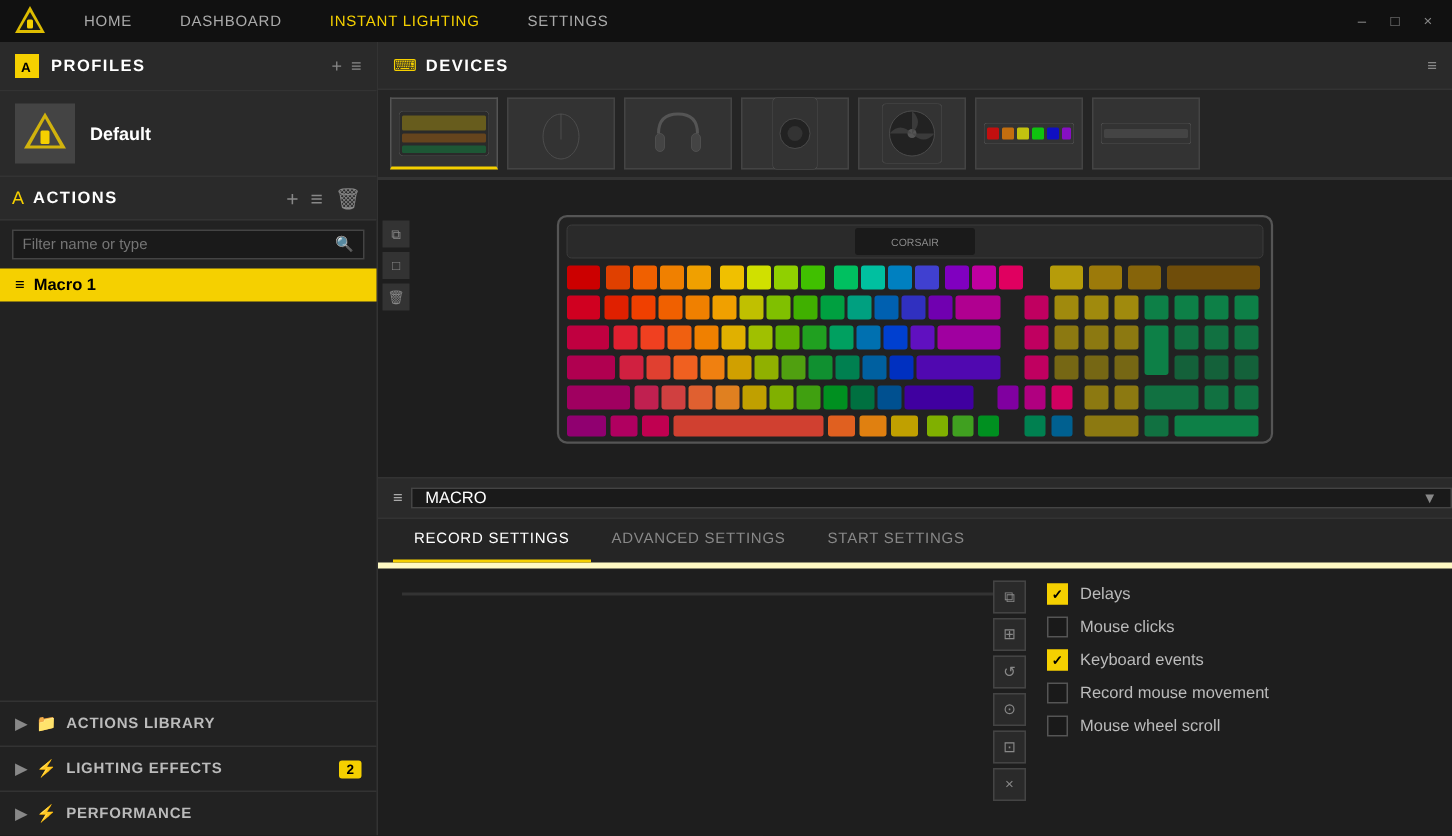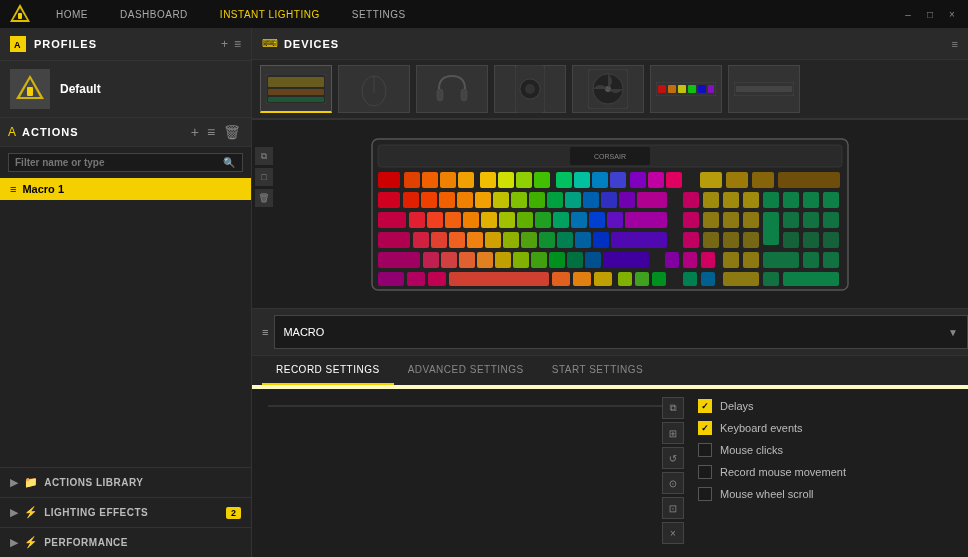--- a/index.html
+++ b/index.html
@@ -169,21 +169,20 @@
       border: 1px solid #444;
       padding: 3px 6px;
     }
     .search-input {
       background: transparent;
       border: none;
       outline: none;
       color: #aaa;
       font-size: 10px;
       flex: 1;
-      font-weight: bold;
     }
     .search-icon {
       color: #666;
       font-size: 10px;
     }
     .side-icon-btn {
       width: 18px;
       height: 18px;
       background: #333;
       display: flex;
@@ -338,21 +337,21 @@
     .macro-bar-icon {
       color: #aaa;
       margin-right: 6px;
       font-size: 11px;
     }
     .macro-bar-select {
       background: #1a1a1a;
       border: 1px solid #444;
       color: #fff;
       font-size: 11px;
-      padding: 10px 8px;
+      padding: 0 8px;
       flex: 1;
       appearance: none;
       cursor: pointer;
     }
     .macro-bar-chevron {
       color: #888;
       margin-left: -20px;
       font-size: 10px;
       pointer-events: none;
     }
@@ -811,26 +810,26 @@
           <div class="rec-btn">×</div>
         </div>
       </div>
 
       <div class="right-panel">
         <div class="checkbox-item">
           <div class="cb checked"></div>
           <span class="checkbox-label">Delays</span>
         </div>
         <div class="checkbox-item">
+          <div class="cb"></div>
+          <span class="checkbox-label">Mouse clicks</span>
+        </div>
+        <div class="checkbox-item">
           <div class="cb checked"></div>
           <span class="checkbox-label">Keyboard events</span>
-        </div>
-        <div class="checkbox-item">
-          <div class="cb"></div>
-          <span class="checkbox-label">Mouse clicks</span>
         </div>
         <div class="checkbox-item">
           <div class="cb"></div>
           <span class="checkbox-label">Record mouse movement</span>
         </div>
         <div class="checkbox-item">
           <div class="cb"></div>
           <span class="checkbox-label">Mouse wheel scroll</span>
         </div>
       </div>

